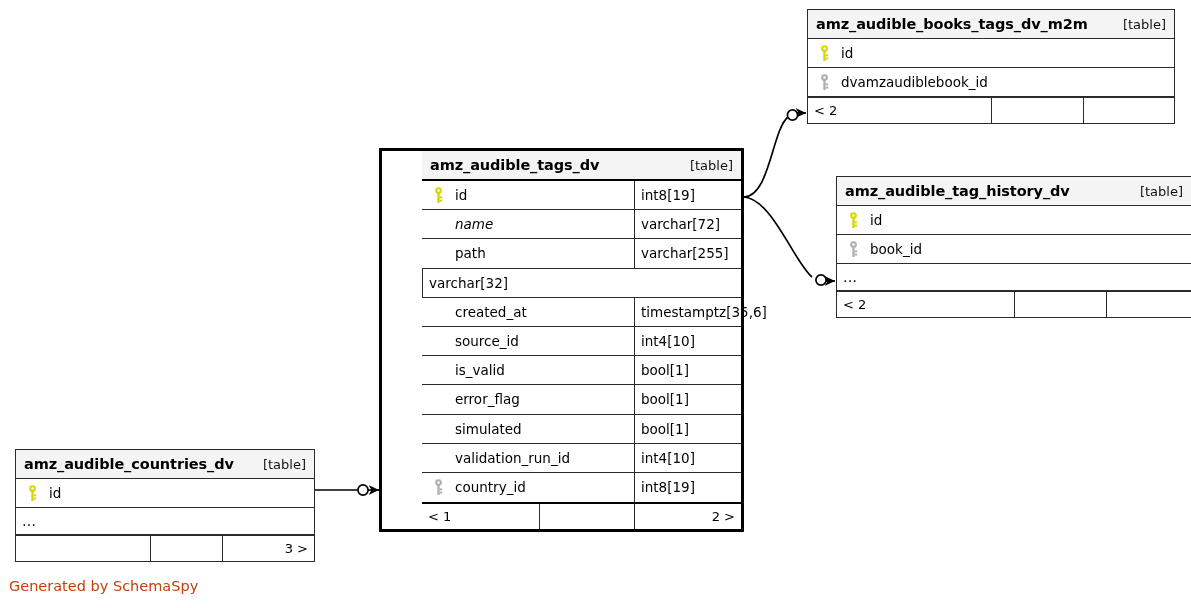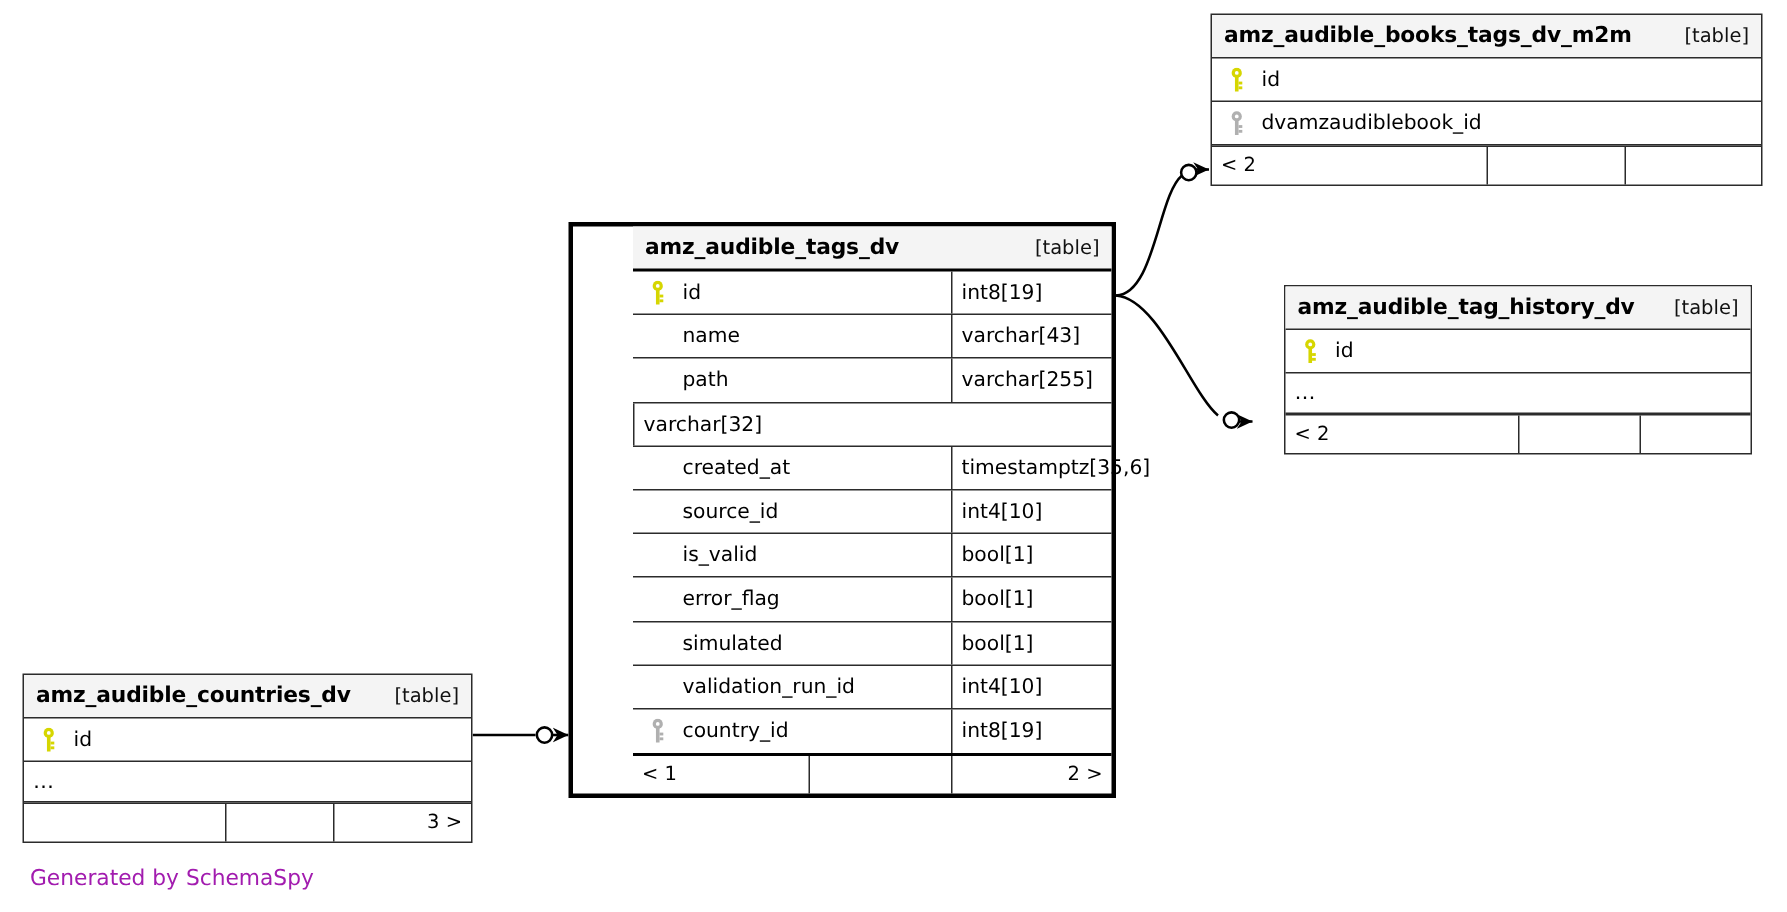--- a/index.html
+++ b/index.html
@@ -146,24 +146,24 @@
     padding: 0 6px;
     overflow: hidden;
     white-space: nowrap;
   }
   .fcell + .fcell { border-left: 1.5px solid #2b2b2b; }
   .fcell.right { justify-content: flex-end; }
 
   
   #caption {
     position: absolute;
-    left: 20px;
+    left: 9px;
     top: 578px;
     font-size: 14.5px;
-    color: #a21caf;
+    color: #c2410c;
     white-space: nowrap;
   }
 </style>
 </head>
 <body>
 
 <div id="canvas">
 
   <svg id="edges" viewBox="0 0 1191 608" width="1191" height="608">
     <defs>
@@ -228,41 +228,55 @@
     </div>
 
 
     <div class="tfoot">
       <div class="fcell" style="flex:0 0 50%;">&lt; 2</div>
       <div class="fcell" style="flex:0 0 25%;"></div>
       <div class="fcell right" style="flex:1 1 auto;"></div>
     </div>
   </div>
 
-  <div class="tbl" id="tbl-history" style="left:836px; top:190px; width:312px;margin-left:20px;">
+  <div class="tbl" id="tbl-history" style="left:836px; top:176px; width:356px;">
     <div class="thead">
       <span class="tname">amz_audible_tag_history_dv</span>
       <span class="ttag">[table]</span>
     </div>
 
     <div class="row">
       <div class="cname" style="flex:1 1 auto;">
         <span class="keyslot">
           <svg class="key" width="9" height="17" viewBox="0 0 9 17">
             <circle cx="4.5" cy="3.6" r="3.4" fill="#d6d600"></circle>
             <circle cx="4.5" cy="3.6" r="1.25" fill="#ffffff"></circle>
             <rect x="3.3" y="5.6" width="2.4" height="10.4" fill="#d6d600"></rect>
             <rect x="5.7" y="9.4" width="2.5" height="1.9" fill="#d6d600"></rect>
             <rect x="5.7" y="12.6" width="2.5" height="1.9" fill="#d6d600"></rect>
           </svg>
         </span>
         <span class="collabel">id</span>
       </div>
     </div>
 
+    <div class="row">
+      <div class="cname" style="flex:1 1 auto;">
+        <span class="keyslot">
+          <svg class="key" width="9" height="17" viewBox="0 0 9 17">
+            <circle cx="4.5" cy="3.6" r="3.4" fill="#b0b0b0"></circle>
+            <circle cx="4.5" cy="3.6" r="1.25" fill="#ffffff"></circle>
+            <rect x="3.3" y="5.6" width="2.4" height="10.4" fill="#b0b0b0"></rect>
+            <rect x="5.7" y="9.4" width="2.5" height="1.9" fill="#b0b0b0"></rect>
+            <rect x="5.7" y="12.6" width="2.5" height="1.9" fill="#b0b0b0"></rect>
+          </svg>
+        </span>
+        <span class="collabel">book_id</span>
+      </div>
+    </div>
 
 
     <div class="rowdots">…</div>
 
     <div class="tfoot">
       <div class="fcell" style="flex:0 0 50%;">&lt; 2</div>
       <div class="fcell" style="flex:0 0 26%;"></div>
       <div class="fcell right" style="flex:1 1 auto;"></div>
     </div>
   </div>
@@ -283,25 +297,25 @@
             <rect x="5.7" y="9.4" width="2.5" height="1.9" fill="#d6d600"></rect>
             <rect x="5.7" y="12.6" width="2.5" height="1.9" fill="#d6d600"></rect>
           </svg>
         </span>
         <span class="collabel">id</span>
       </div>
       <div class="ctype">int8[19]</div>
     </div>
 
     <div class="row">
-      <div class="cname" style="flex:0 0 212px;">
+      <div class="cname" style="flex:0 0 212px;font-style:italic;">
         <span class="keyslot"></span>
         <span class="collabel">name</span>
       </div>
-      <div class="ctype">varchar[43]</div>
+      <div class="ctype">varchar[72]</div>
     </div>
 
     <div class="row">
       <div class="cname" style="flex:0 0 212px;">
         <span class="keyslot"></span>
         <span class="collabel">path</span>
       </div>
       <div class="ctype">varchar[255]</div>
     </div>
 

